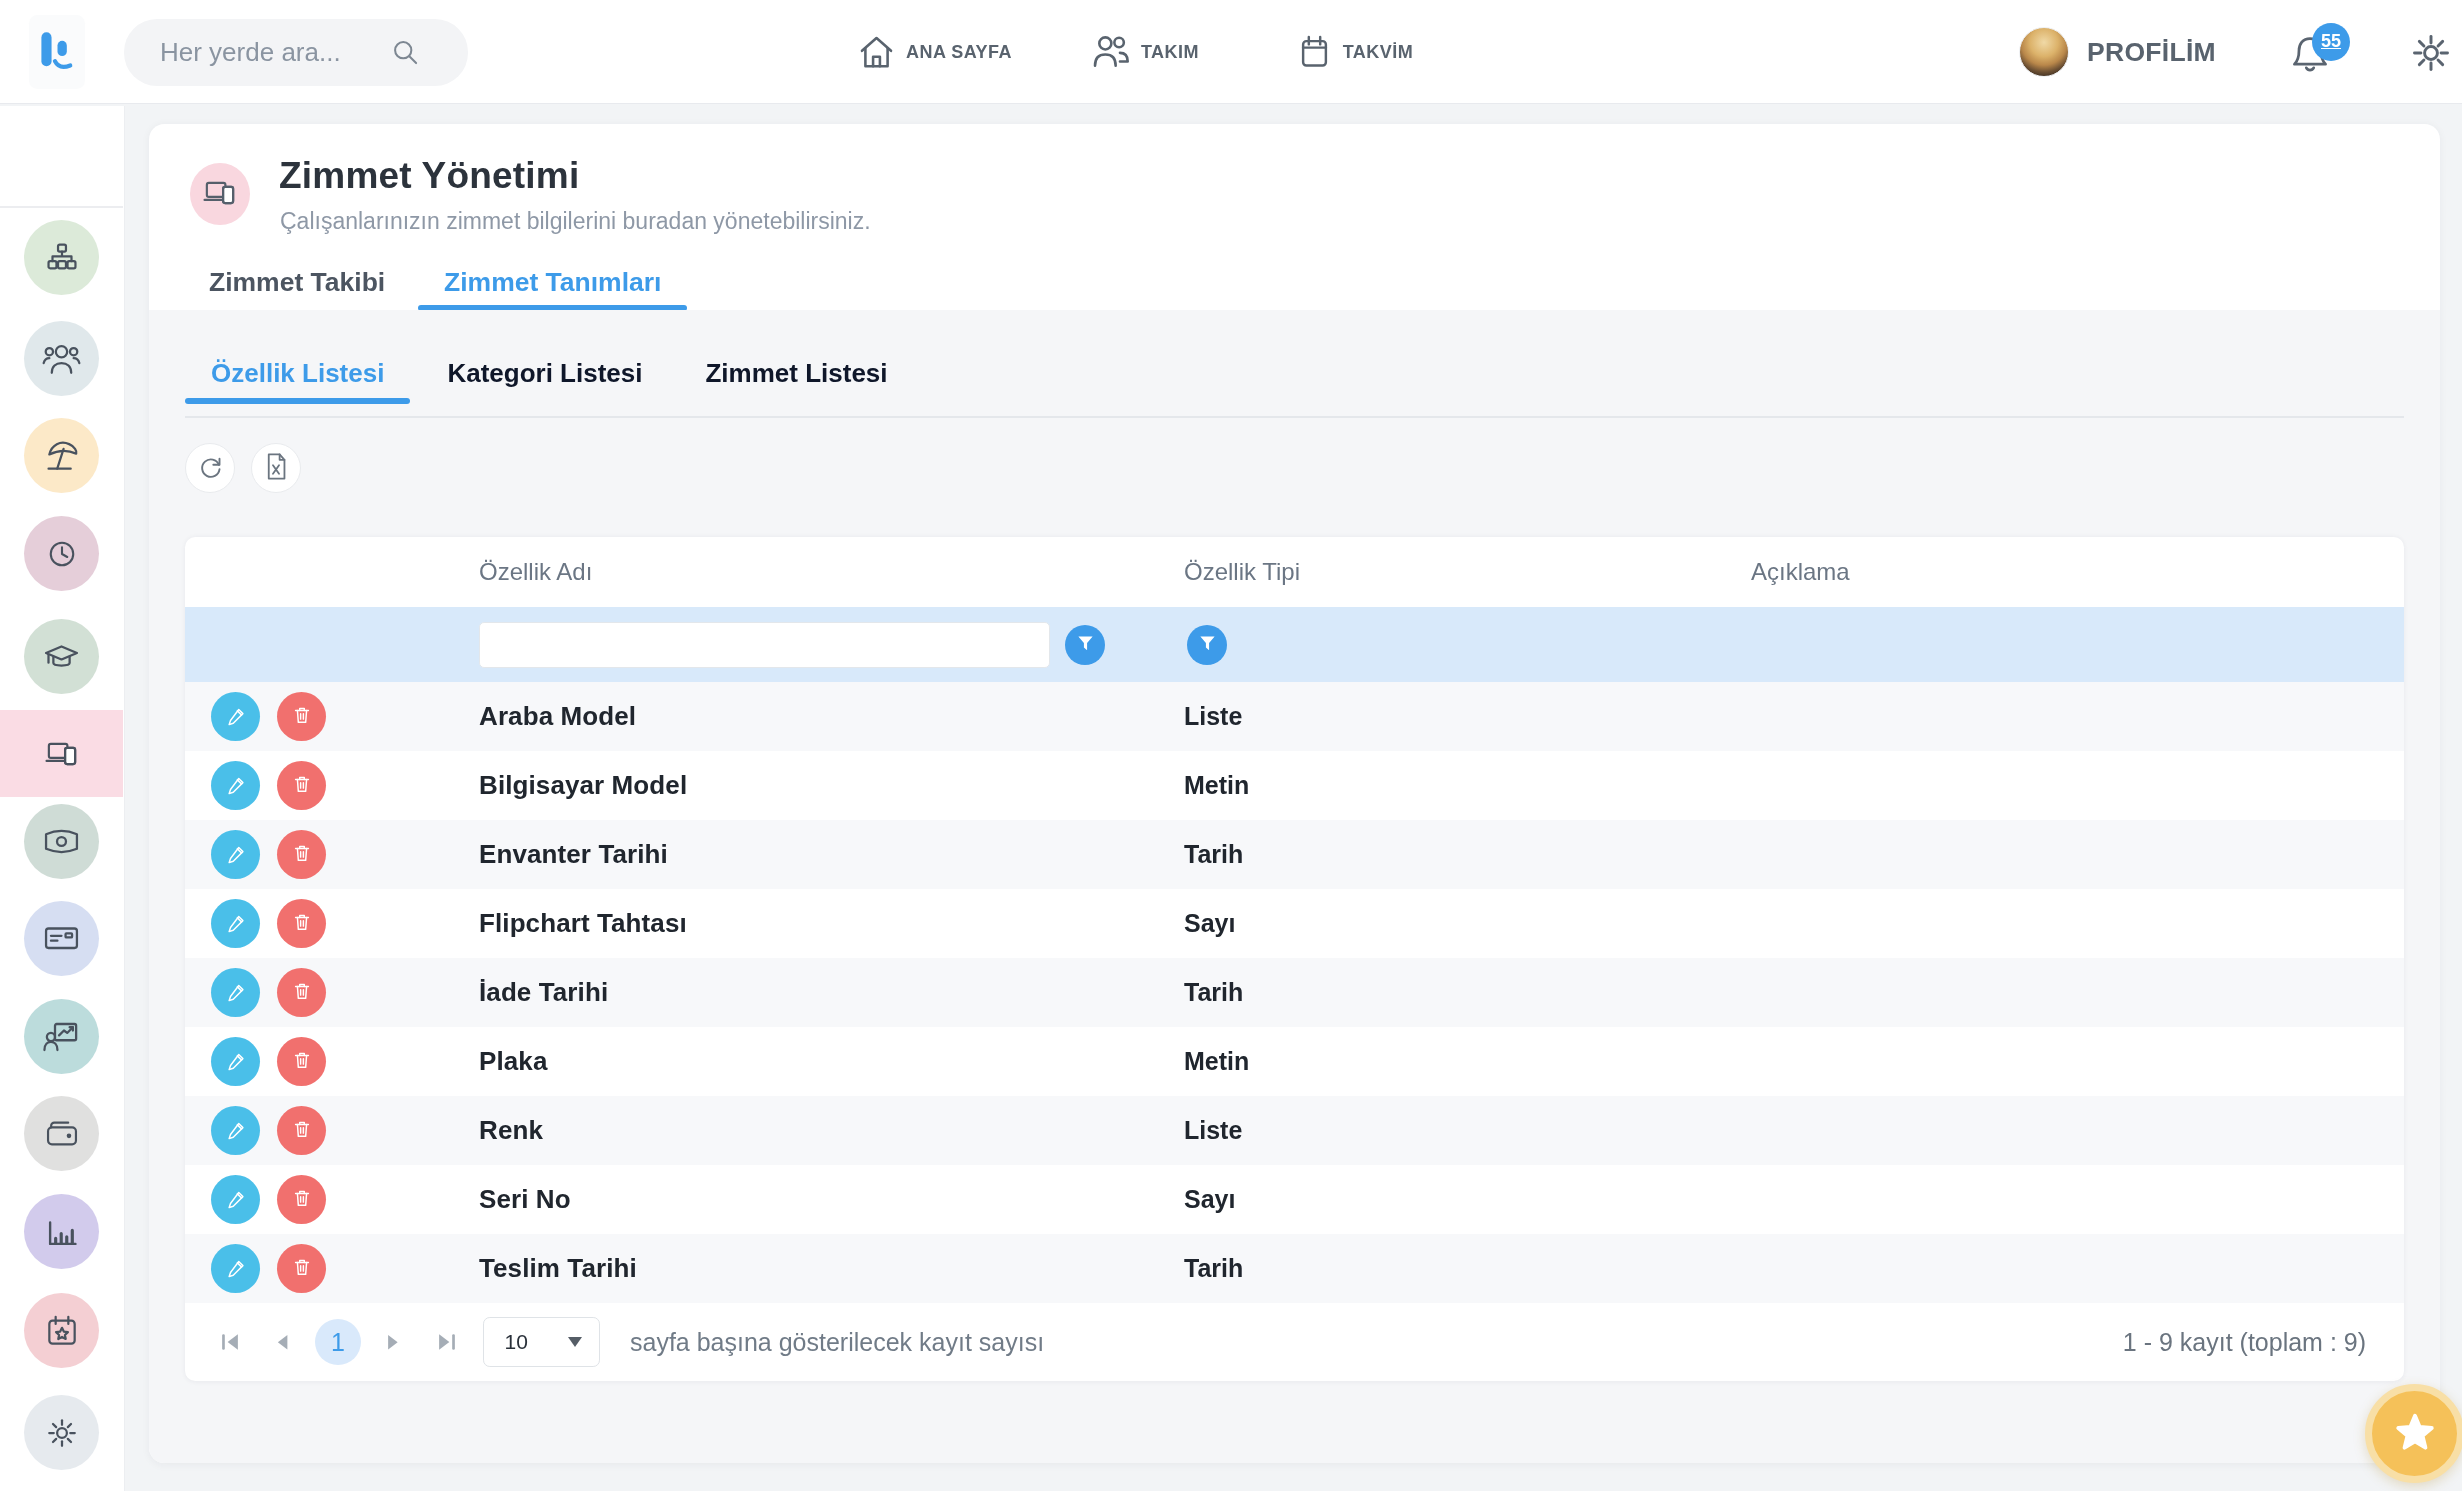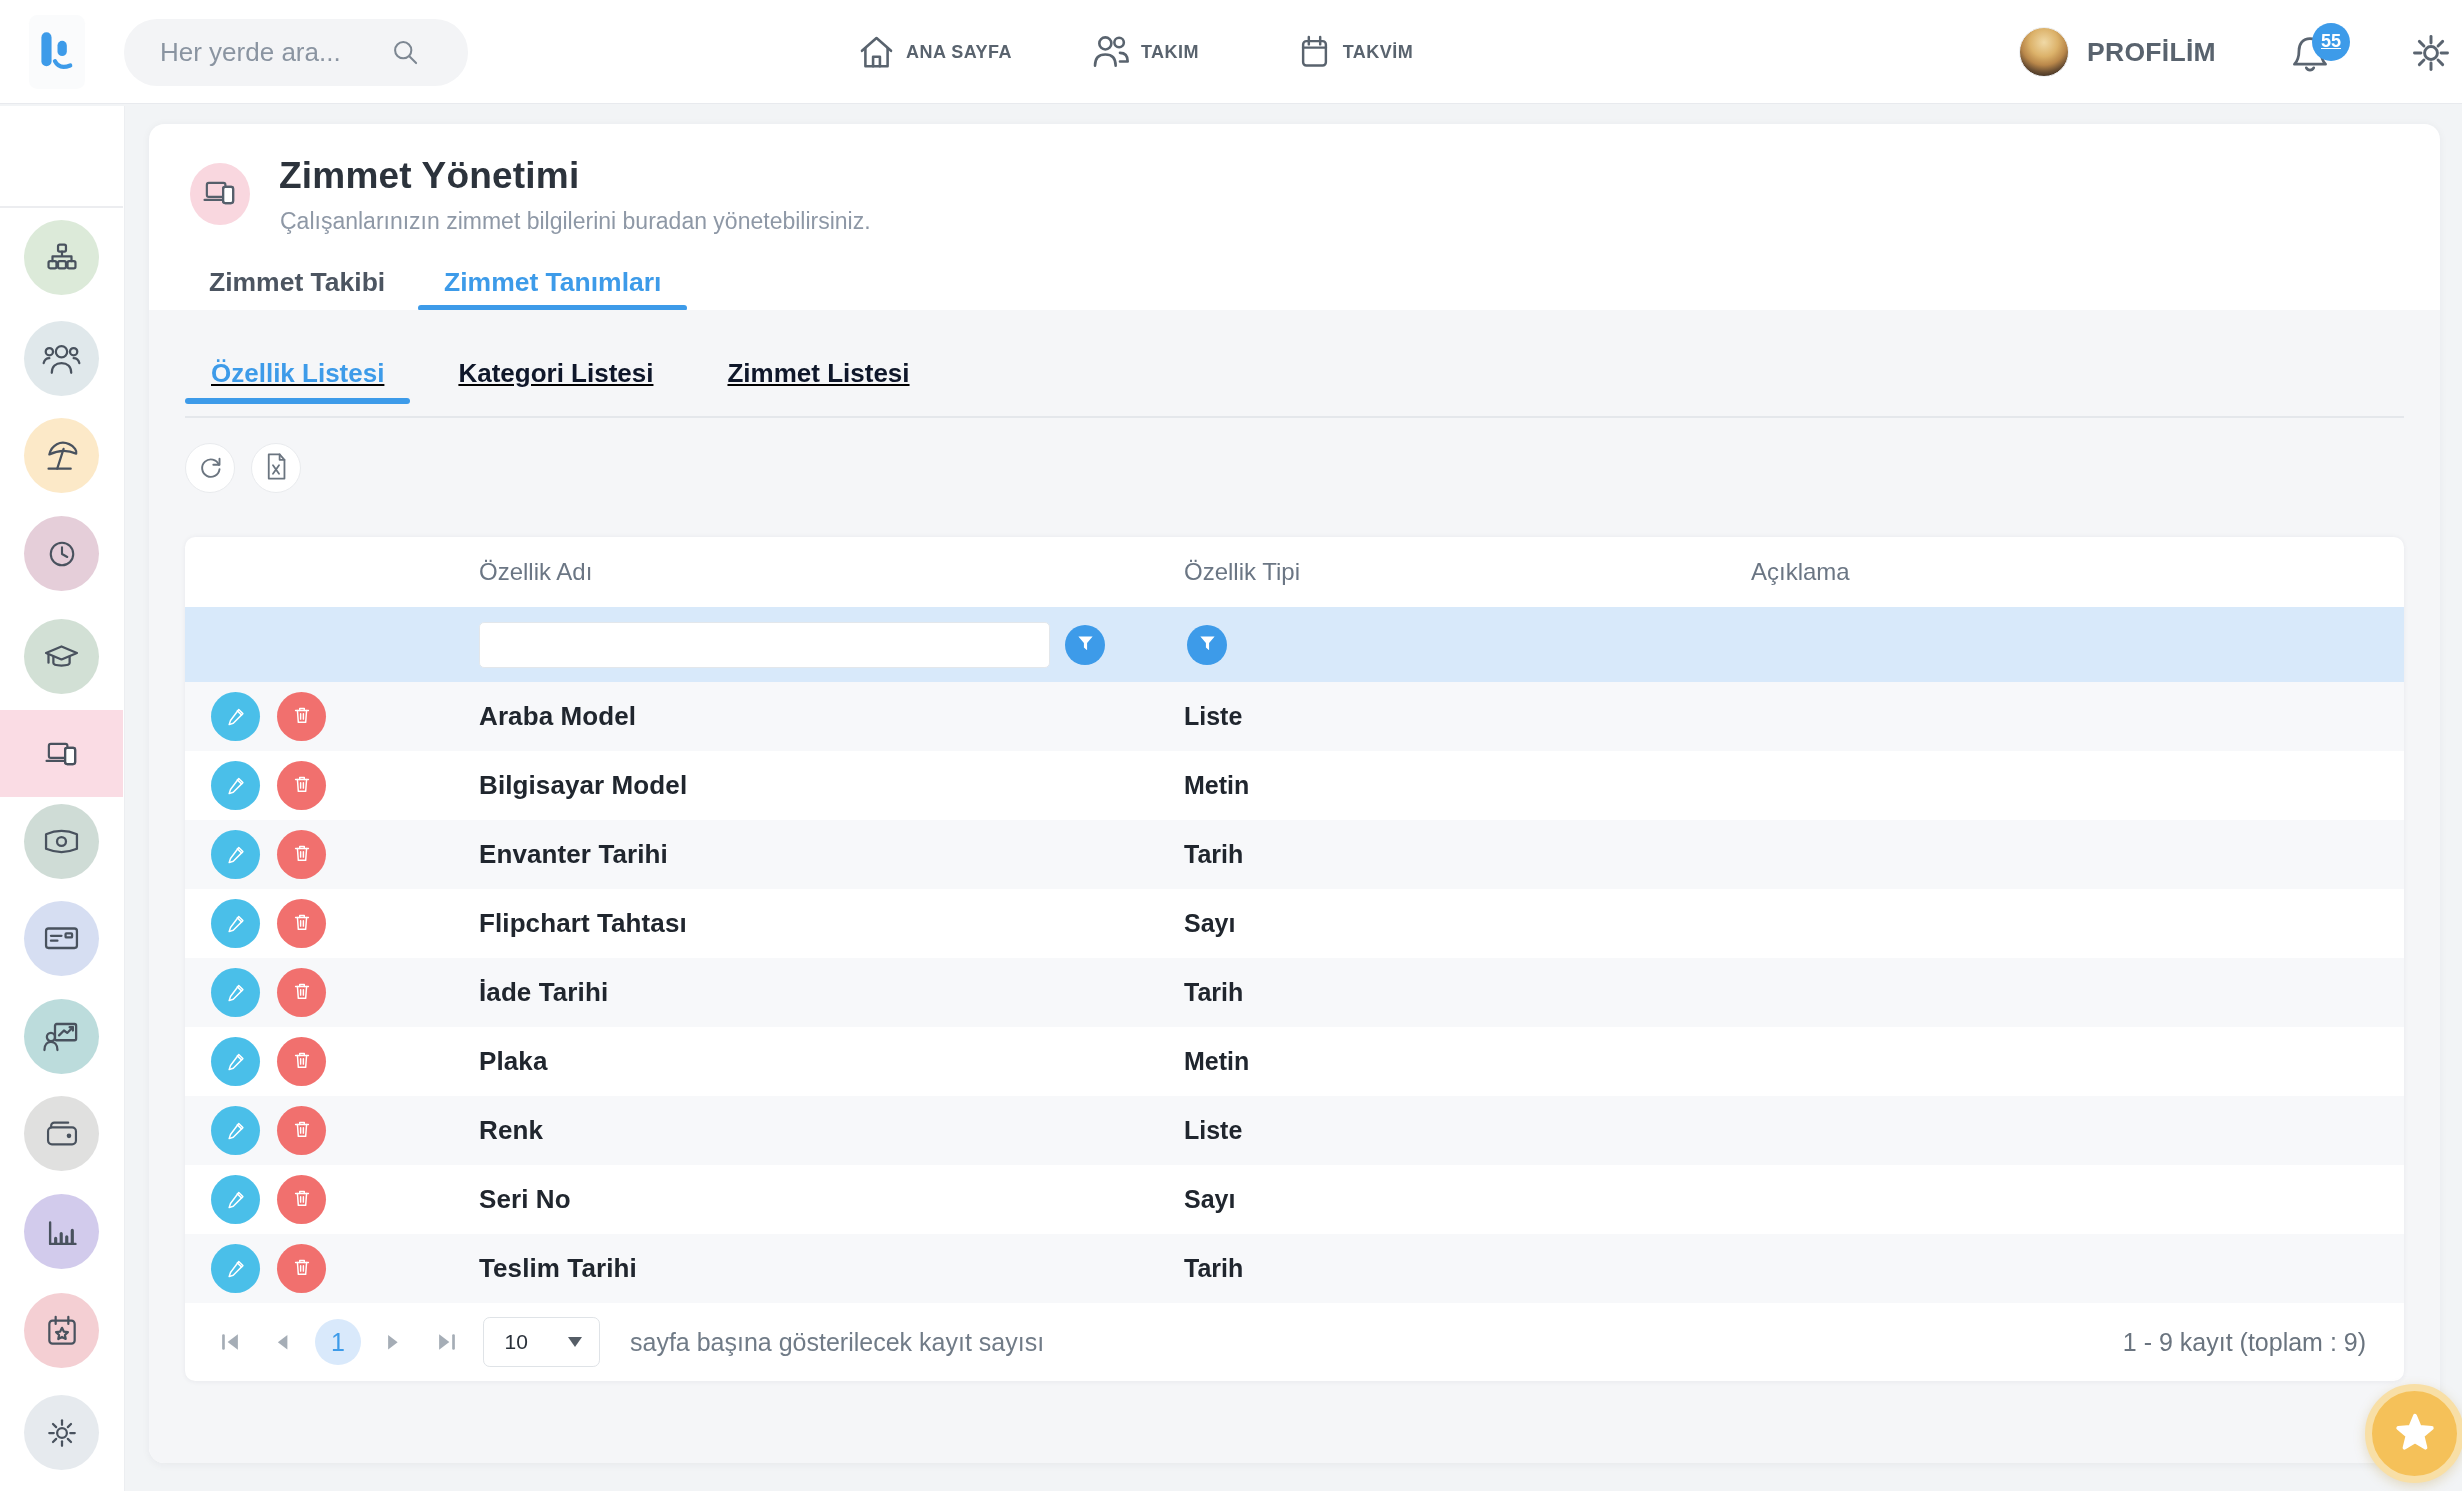--- a/index.html
+++ b/index.html
@@ -45,21 +45,21 @@
   .page-title { position:absolute; left:130px; top:31px; font-size:37px; font-weight:700; color:#2c333c; letter-spacing:0.2px; }
   .page-subtitle { position:absolute; left:131px; top:84px; font-size:23px; color:#8e98a6; }
 
   .tabs { position:absolute; left:34px; top:130px; display:flex; gap:6.8px; }
   .tab { padding:0 26px; height:56px; display:flex; align-items:center; font-size:26.5px; font-weight:700; color:#4c5561; position:relative; cursor:pointer; }
   .tab.active { color:var(--accent_blue); }
   .tab.active::after { content:""; position:absolute; left:0; bottom:-0.9px; width:100%; height:6px; background:var(--accent_blue); border-radius:3.4px; }
 
   .card-body { position:absolute; left:0; top:186px; width:2291px; height:1153px; background:#f5f6f8; border-radius:0 0 15.4px 15.4px; }
 
-  .subtabs { position:absolute; left:36px; top:36px; display:flex; gap:22px;text-decoration:underline; }
+  .subtabs { position:absolute; left:36px; top:36px; display:flex; gap:11px; }
   .subtab { padding:0 26px; height:55px; display:flex; align-items:center; font-size:26px; font-weight:700; color:#0f172a; position:relative; cursor:pointer; }
   .subtab.active { color:var(--accent_blue); }
   .subtab.active::after { content:""; position:absolute; left:0; bottom:-2.6px; width:100%; height:6px; background:var(--accent_blue); border-radius:3.4px; z-index:2; }
   .subtab-line { position:absolute; left:36px; top:106px; width:2219px; height:1.7px; background:#e4e7eb; }
 
   .tool-btn { position:absolute; width:50px; height:50px; border-radius:50%; background:#fff; border:1.7px solid #e9ebee; display:flex; align-items:center; justify-content:center; color:#6b7580; cursor:pointer; top:133px; }
   .tool-refresh { left:36px; }
   .tool-excel { left:102px; }
 
   .create-btn { position:absolute; left:2005px; top:135px; width:250px; height:70px; background:var(--button_blue); border:none; border-radius:8.5px; color:#fff; display:flex; align-items:center; justify-content:center; gap:15.4px; font-family:inherit; font-size:26.5px; font-weight:700; cursor:pointer; box-shadow:0 2.6px 6.8px rgba(66,150,226,.35); }

